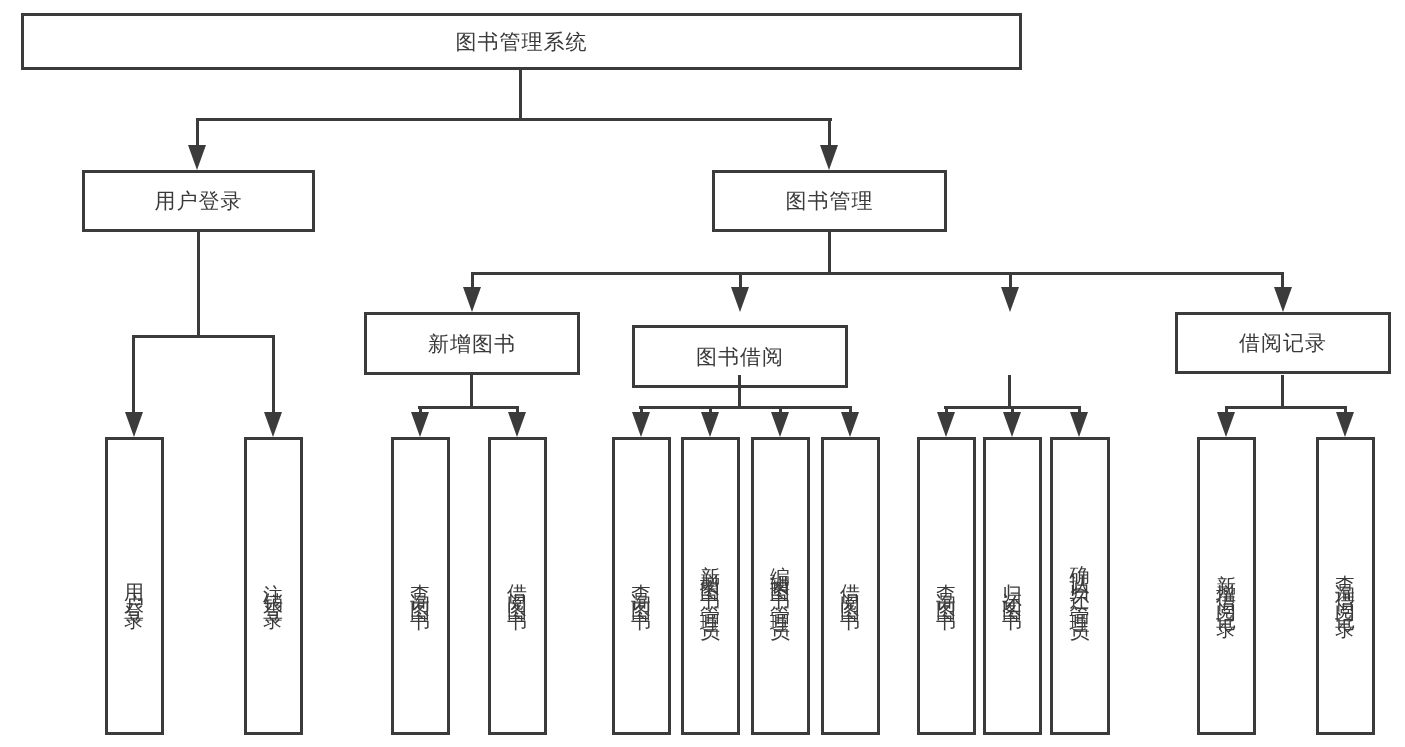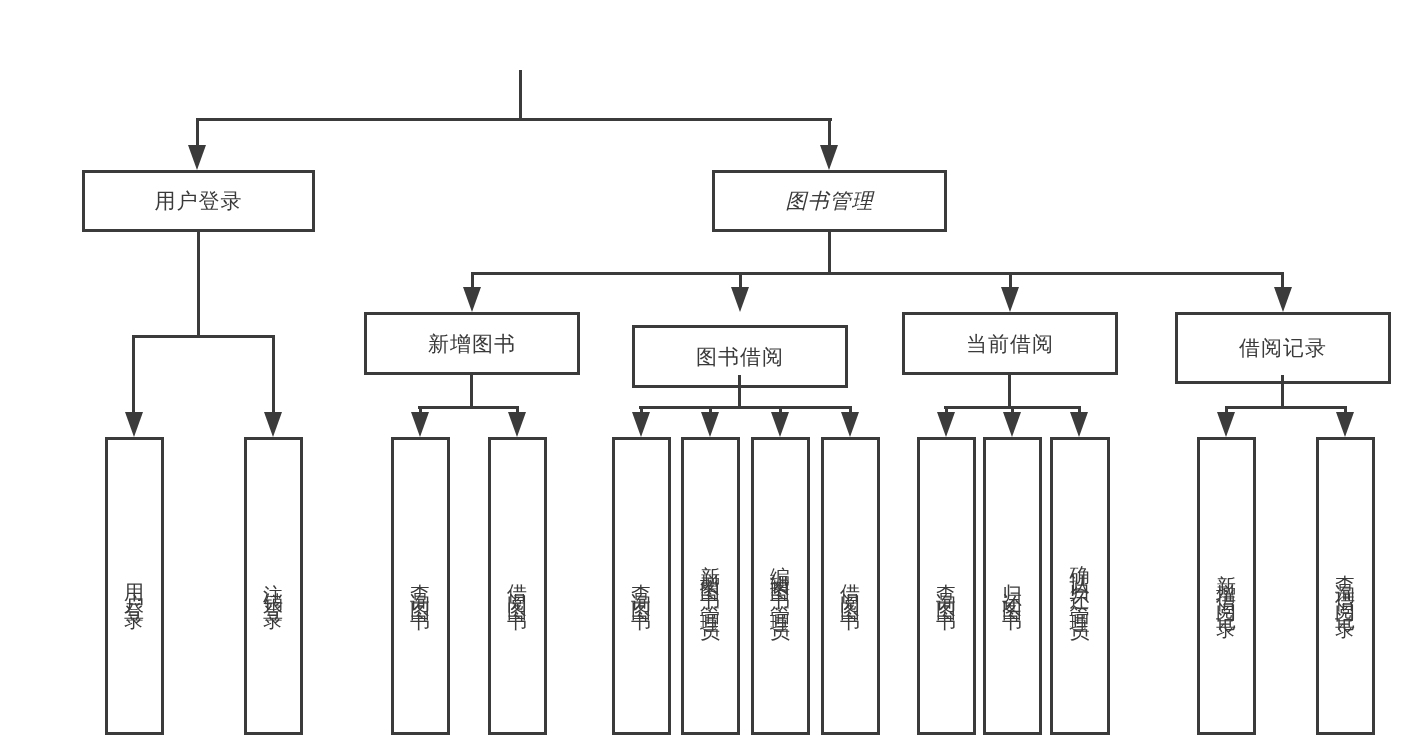--- a/index.html
+++ b/index.html
@@ -47,32 +47,35 @@
     color: #b3b3b3;
     letter-spacing: 1px;
     white-space: nowrap;
   }
 </style>
 </head>
 <body>
 
 <div id="canvas">
 
+  <div class="box" style="left:21px; top:13px; width:1001px; height:57px;">
+    <span class="hlabel">图书管理系统</span>
+  </div>
 
   <div class="line" style="left:519px; top:70px; width:3px; height:50px;"></div>
   <div class="line" style="left:196px; top:118px; width:636px; height:3px;"></div>
   <div class="line" style="left:196px; top:118px; width:3px; height:30px;"></div>
   <div class="arrow" style="left:188px; top:145px;"></div>
   <div class="line" style="left:828px; top:118px; width:3px; height:30px;"></div>
   <div class="arrow" style="left:820px; top:145px;"></div>
 
   <div class="box" style="left:82px; top:170px; width:233px; height:62px;">
     <span class="hlabel">用户登录</span>
   </div>
-  <div class="box" style="left:712px; top:170px; width:235px; height:62px;font-style:italic;">
+  <div class="box" style="left:712px; top:170px; width:235px; height:62px;">
     <span class="hlabel">图书管理</span>
   </div>
 
   <div class="line" style="left:197px; top:232px; width:3px; height:106px;"></div>
   <div class="line" style="left:132px; top:335px; width:143px; height:3px;"></div>
   <div class="line" style="left:132px; top:335px; width:3px; height:79px;"></div>
   <div class="arrow" style="left:125px; top:412px;"></div>
   <div class="line" style="left:272px; top:335px; width:3px; height:79px;"></div>
   <div class="arrow" style="left:264px; top:412px;"></div>
 
@@ -86,24 +89,21 @@
   <div class="arrow" style="left:1001px; top:287px;"></div>
   <div class="line" style="left:1281px; top:272px; width:3px; height:18px;"></div>
   <div class="arrow" style="left:1274px; top:287px;"></div>
 
   <div class="box" style="left:364px; top:312px; width:216px; height:63px;">
     <span class="hlabel">新增图书</span>
   </div>
   <div class="box" style="left:632px; top:325px; width:216px; height:63px;">
     <span class="hlabel">图书借阅</span>
   </div>
-  <div class="box" style="left:902px; top:312px; width:216px; height:63px;">
-    <span class="hlabel">当前借阅</span>
-  </div>
-  <div class="box" style="left:1175px; top:312px; width:216px; height:72px;">
+  <div class="box" style="left:1175px; top:312px; width:216px; height:62px;">
     <span class="hlabel">借阅记录</span>
   </div>
 
   <div class="line" style="left:470px; top:375px; width:3px; height:33px;"></div>
   <div class="line" style="left:418px; top:406px; width:101px; height:3px;"></div>
   <div class="line" style="left:419px; top:406px; width:3px; height:10px;"></div>
   <div class="arrow" style="left:411px; top:412px;"></div>
   <div class="line" style="left:516px; top:406px; width:3px; height:10px;"></div>
   <div class="arrow" style="left:508px; top:412px;"></div>
 

